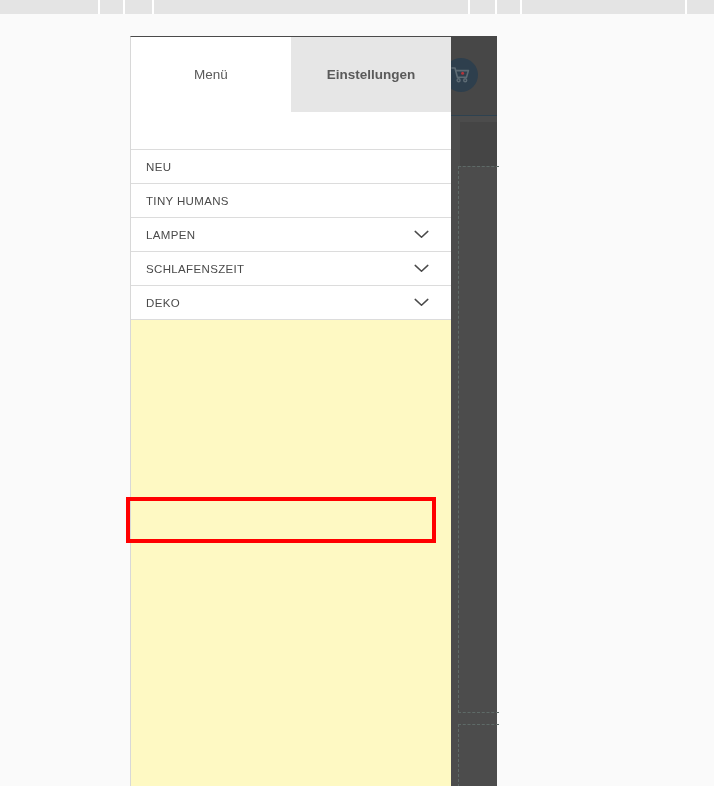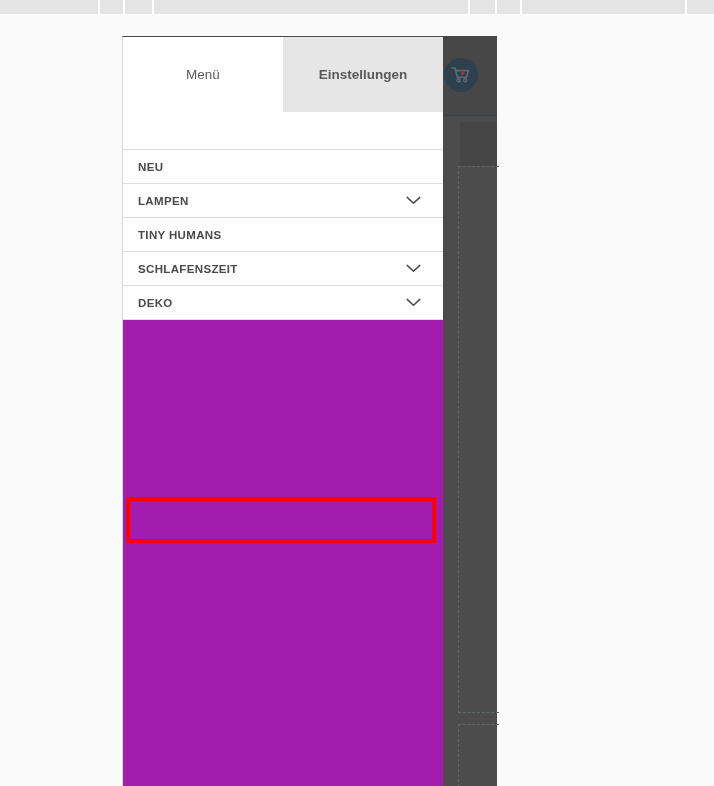--- a/index.html
+++ b/index.html
@@ -65,23 +65,23 @@
     position: absolute;
     border: 1px dashed #5e6a67;
     border-right: none;
   }
   #overlay-dashed-1 { left: 458px; top: 166px; width: 40px; height: 545px; }
   #overlay-dashed-2 { left: 458px; top: 724px; width: 40px; height: 62px; border-bottom: none; }
 
   
   #flyout-panel {
     position: absolute;
-    left: 122px; top: 36px;
+    left: 130px; top: 36px;
     width: 321px; height: 750px;
-    background: #a21caf;
+    background: #fef9c3;
     border-left: 1px solid #d8d8d8;
     border-top: 1px solid #4a4a4a;
     box-sizing: border-box;
   }
 
   
   #tab-bar {
     display: flex;
     height: 75px;
     box-sizing: border-box;
@@ -130,21 +130,21 @@
   }
   .nav-accent {
     position: absolute;
     left: 0; top: 0;
     width: 4px; height: 100%;
     background: #e8839b;
   }
   .nav-label {
     margin-left: 15px;
     font-size: 11.5px;
-    font-weight: bold;
+    font-weight: normal;
     letter-spacing: 0.35px;
     color: #4a4a4a;
     white-space: nowrap;
   }
   .nav-arrow-inline {
     margin-left: 8px;
     font-size: 9px;
     color: #4a4a4a;
     line-height: 1;
   }
@@ -213,32 +213,32 @@
 
   <div id="tab-gap"></div>
 
   <ul id="nav-list">
 
     <li class="nav-row">
       <span class="nav-label">NEU</span>
     </li>
 
     <li class="nav-row">
+      <span class="nav-label">TINY HUMANS</span>
+    </li>
+
+    <li class="nav-row">
       <span class="nav-label">LAMPEN</span>
       <span class="nav-chevron">
         <svg width="15" height="9" viewBox="0 0 15 9" aria-hidden="true">
           <path d="M1.2 1.4 L7.5 7.2 L13.8 1.4" fill="none" stroke="#4a4a4a" stroke-width="1.5" stroke-linecap="round" stroke-linejoin="round"></path>
         </svg>
       </span>
     </li>
 
-    <li class="nav-row">
-      <span class="nav-label">TINY HUMANS</span>
-    </li>
-
 
     <li class="nav-row">
       <span class="nav-label">SCHLAFENSZEIT</span>
       <span class="nav-chevron">
         <svg width="15" height="9" viewBox="0 0 15 9" aria-hidden="true">
           <path d="M1.2 1.4 L7.5 7.2 L13.8 1.4" fill="none" stroke="#4a4a4a" stroke-width="1.5" stroke-linecap="round" stroke-linejoin="round"></path>
         </svg>
       </span>
     </li>
 

